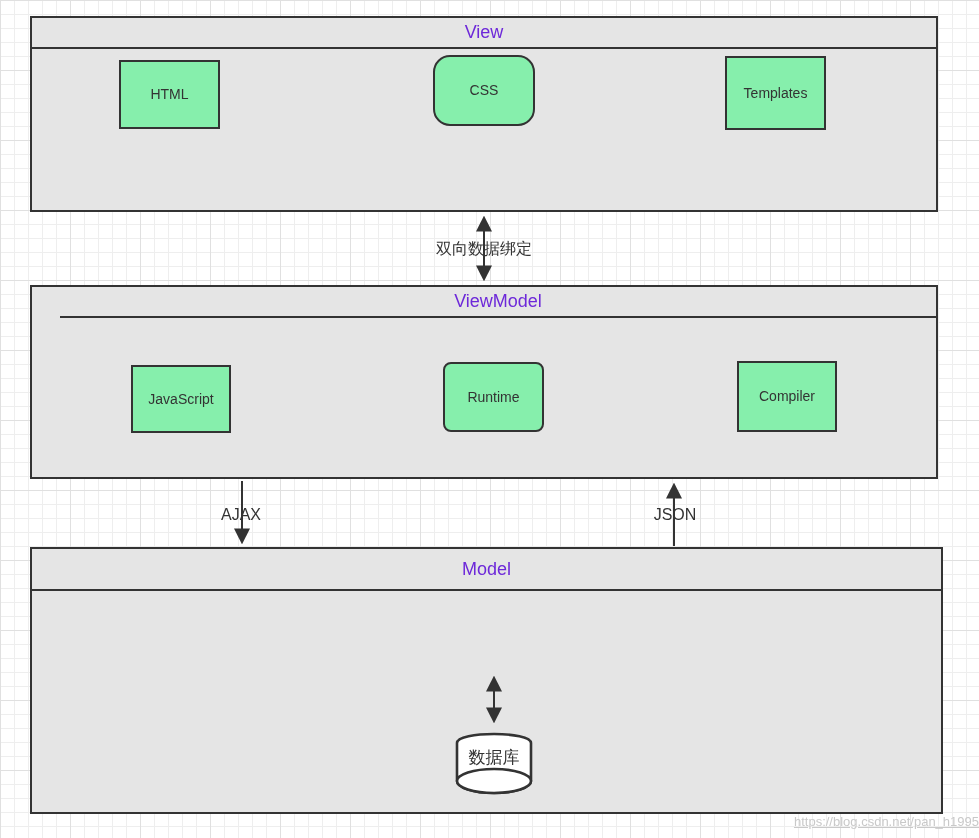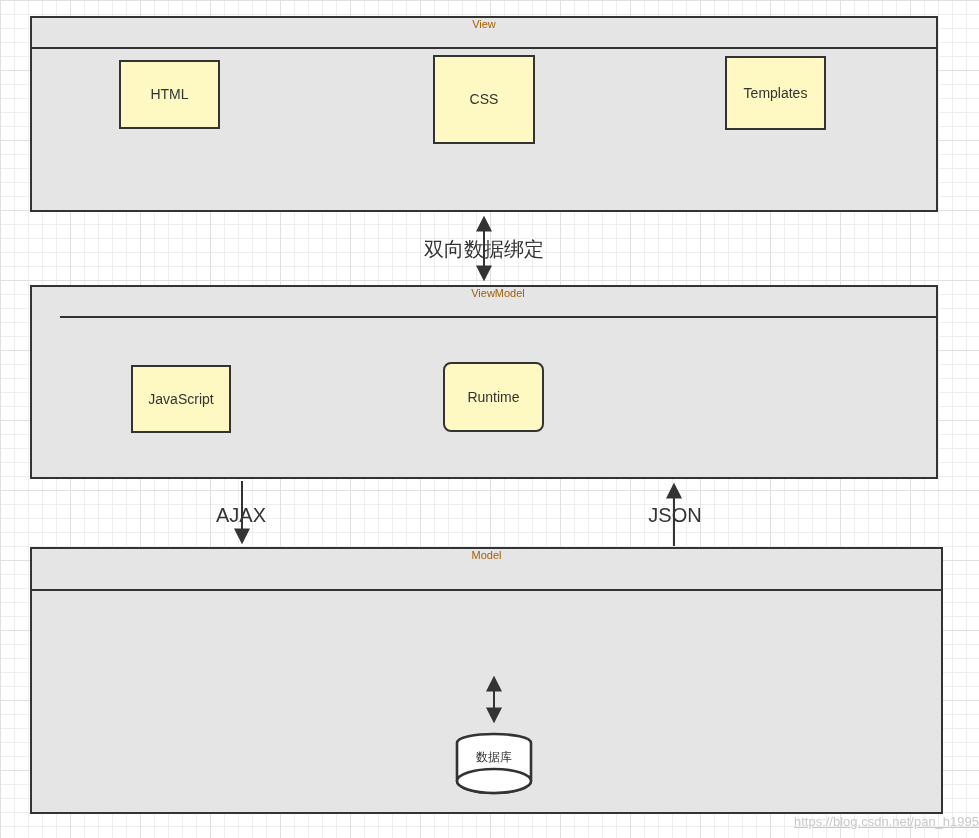--- a/index.html
+++ b/index.html
@@ -12,73 +12,76 @@
       linear-gradient(90deg, #e0e0e0 1px, transparent 1px),
       linear-gradient(#eeeeee 1px, transparent 1px),
       linear-gradient(90deg, #eeeeee 1px, transparent 1px);
     background-size:70px 70px,70px 70px,14px 14px,14px 14px;
   }
   .section{
     position:absolute;background:#e5e5e5;border:2px solid #333333;box-sizing:border-box;
   }
   .section-header{
     position:absolute;left:0;right:0;top:0;border-bottom:2px solid #333333;
-    display:flex;justify-content:center;
-    font-size:11px;color:#a16207;
+    display:flex;align-items:center;justify-content:center;
+    font-size:18px;color:#6d28d9;
   }
   .node{
-    position:absolute;background:#fef9c3;border:2px solid #333333;box-sizing:border-box;
+    position:absolute;background:#86efac;border:2px solid #333333;box-sizing:border-box;
     display:flex;flex-direction:column;align-items:center;justify-content:center;
     font-size:14px;color:#333333;line-height:1.45;
   }
   svg.arrows{position:absolute;left:0;top:0;z-index:4;pointer-events:none;}
   .conn-label{
     position:absolute;transform:translate(-50%,-50%);white-space:nowrap;
-    font-size:20px;color:#333333;z-index:5;
+    font-size:16px;color:#333333;z-index:5;
   }
   .db-label{
     position:absolute;transform:translate(-50%,-50%);white-space:nowrap;
-    font-size:12px;color:#333333;z-index:6;
+    font-size:17px;color:#333333;z-index:6;
   }
   .cylinder{position:absolute;z-index:5;}
   .watermark{
     position:absolute;right:0;top:814px;font-size:13px;color:#c9c9c9;z-index:7;
     letter-spacing:0px;
     text-decoration:underline;
   }
 </style>
 </head>
 <body>
 
 <div id="canvas">
 
   <div class="section" style="left:30px;top:16px;width:908px;height:196px;">
     <div class="section-header" style="height:29px;">
       <span>View</span>
     </div>
     <div class="node" style="left:87px;top:42px;width:101px;height:69px;">
       <span>HTML</span>
     </div>
-    <div class="node" style="left:401px;top:37px;width:102px;height:89px;">
+    <div class="node" style="left:401px;top:37px;width:102px;height:71px;border-radius:17px;">
       <span>CSS</span>
     </div>
     <div class="node" style="left:693px;top:38px;width:101px;height:74px;">
       <span>Templates</span>
     </div>
   </div>
 
   <div class="section" style="left:30px;top:285px;width:908px;height:194px;">
     <div class="section-header" style="height:29px;margin-left:28px;">
       <span>ViewModel</span>
     </div>
     <div class="node" style="left:99px;top:78px;width:100px;height:68px;">
       <span>JavaScript</span>
     </div>
     <div class="node" style="left:411px;top:75px;width:101px;height:70px;border-radius:8px;">
       <span>Runtime</span>
+    </div>
+    <div class="node" style="left:705px;top:74px;width:100px;height:71px;">
+      <span>Compiler</span>
     </div>
   </div>
 
   <div class="section" style="left:30px;top:547px;width:913px;height:267px;">
     <div class="section-header" style="height:40px;">
       <span>Model</span>
     </div>
   </div>
 
   <svg class="cylinder" style="left:453px;top:725px;" width="82" height="72" viewBox="0 0 82 72">

